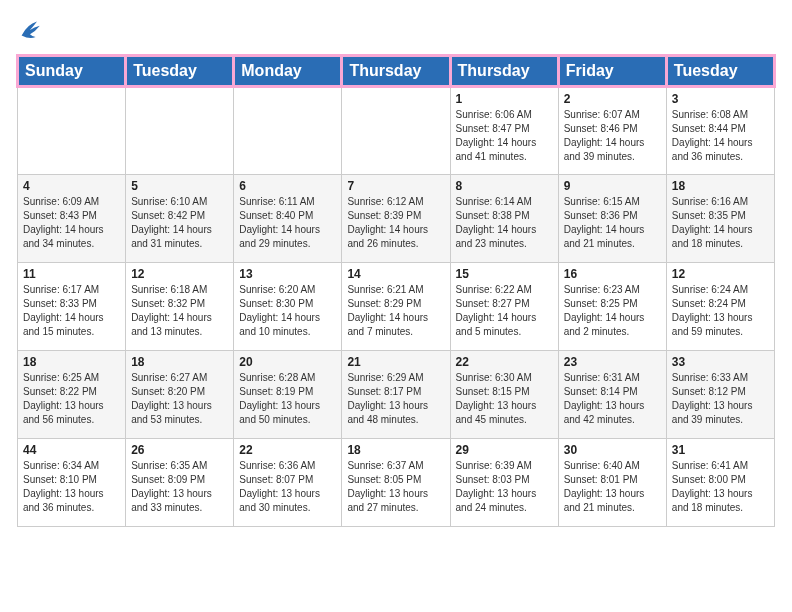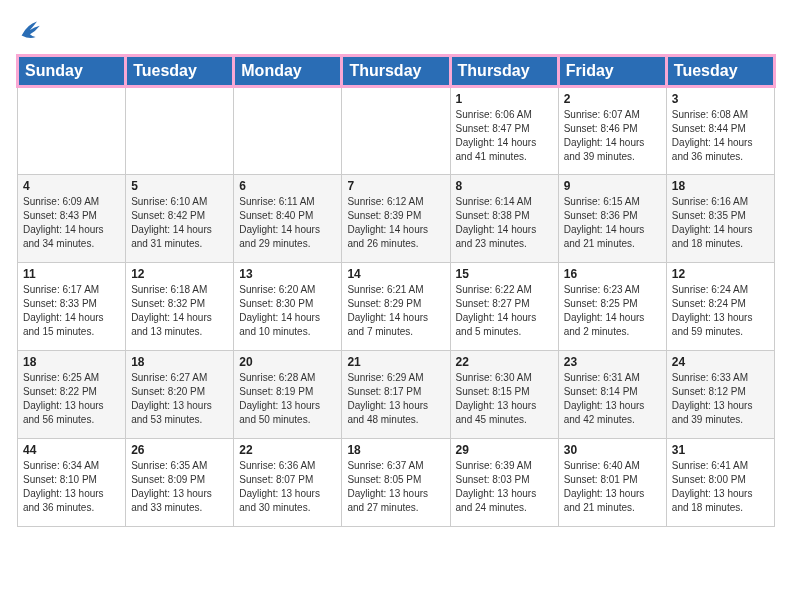--- a/index.html
+++ b/index.html
@@ -307,21 +307,21 @@
       </td>
         <td>
         <div class="day-num">23</div>
         <div class="day-detail">
           Sunrise: 6:31 AM<br>
           Sunset: 8:14 PM<br>
           Daylight: 13 hours and 42 minutes.
         </div>
       </td>
         <td>
-        <div class="day-num">24</div>
+        <div class="day-num">33</div>
         <div class="day-detail">
           Sunrise: 6:33 AM<br>
           Sunset: 8:12 PM<br>
           Daylight: 13 hours and 39 minutes.
         </div>
       </td>
       </tr>
       <tr>
         <td>
         <div class="day-num">44</div>

